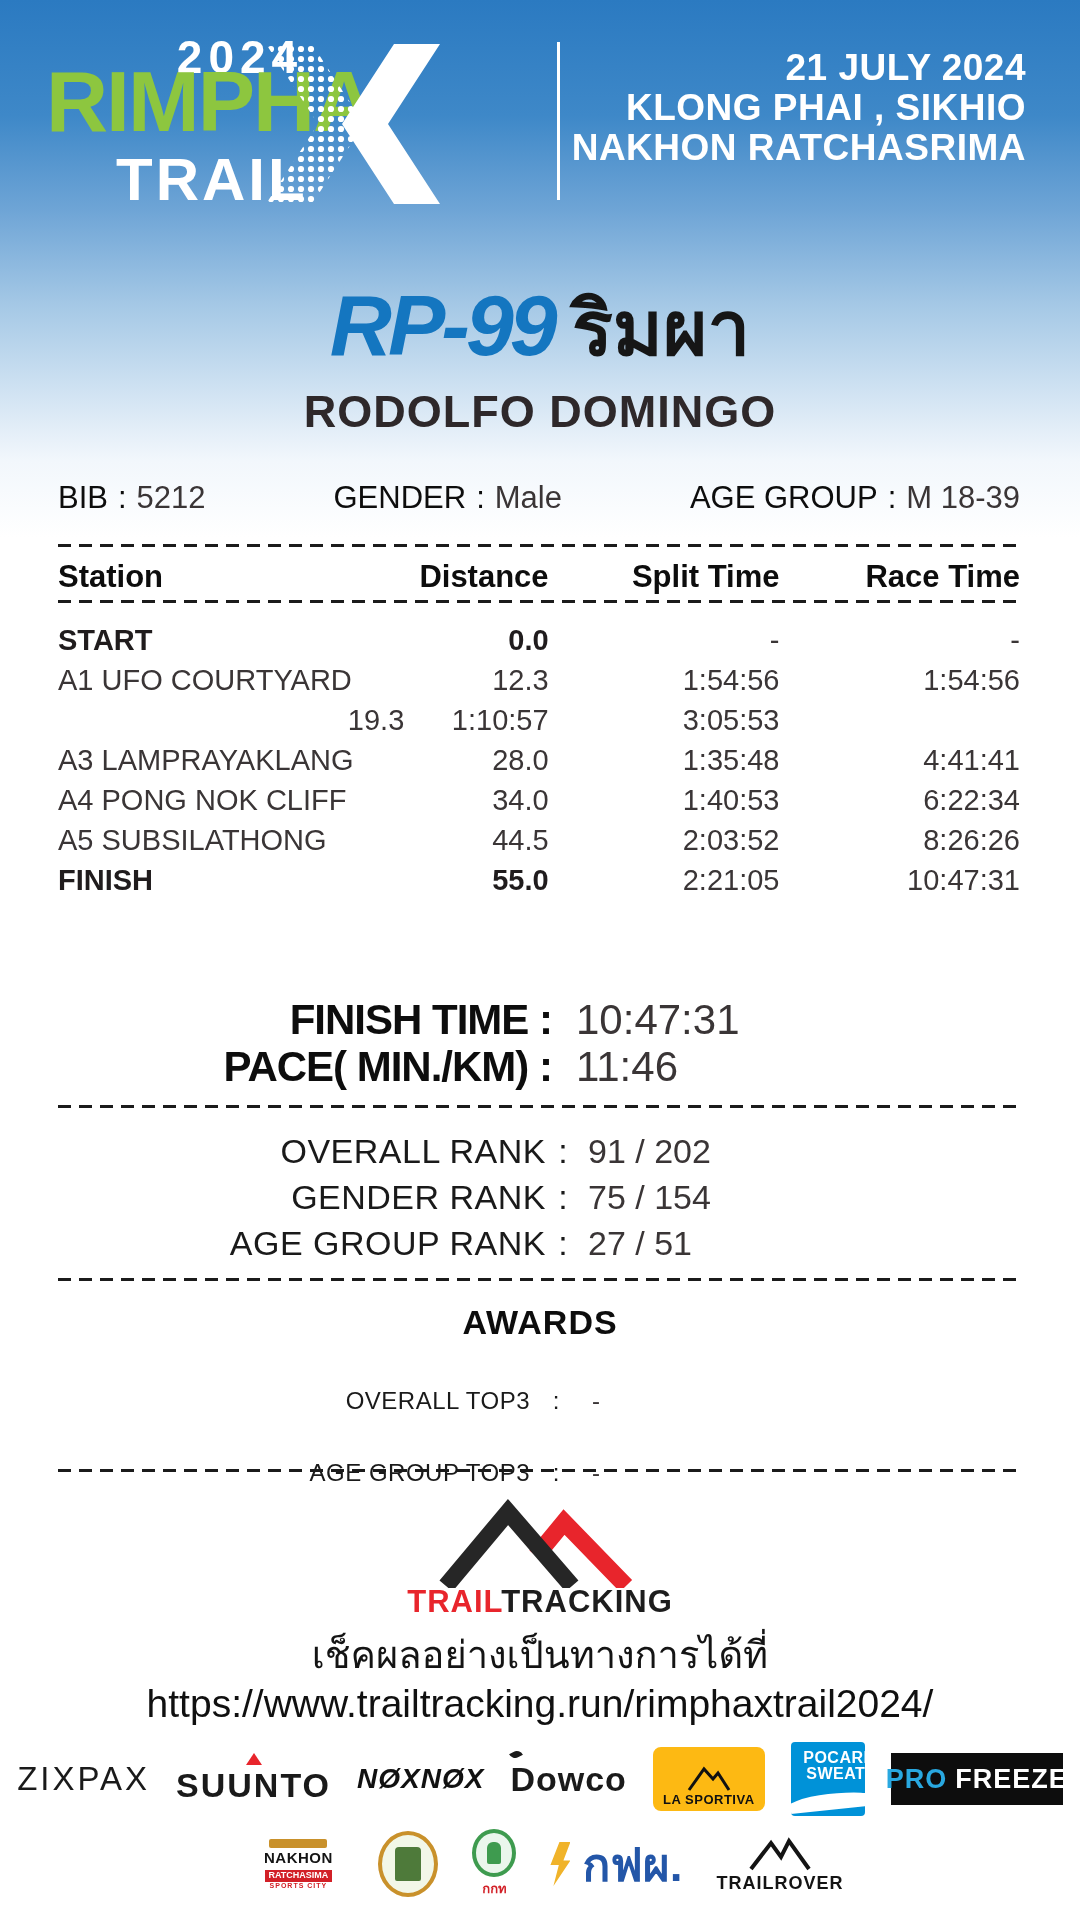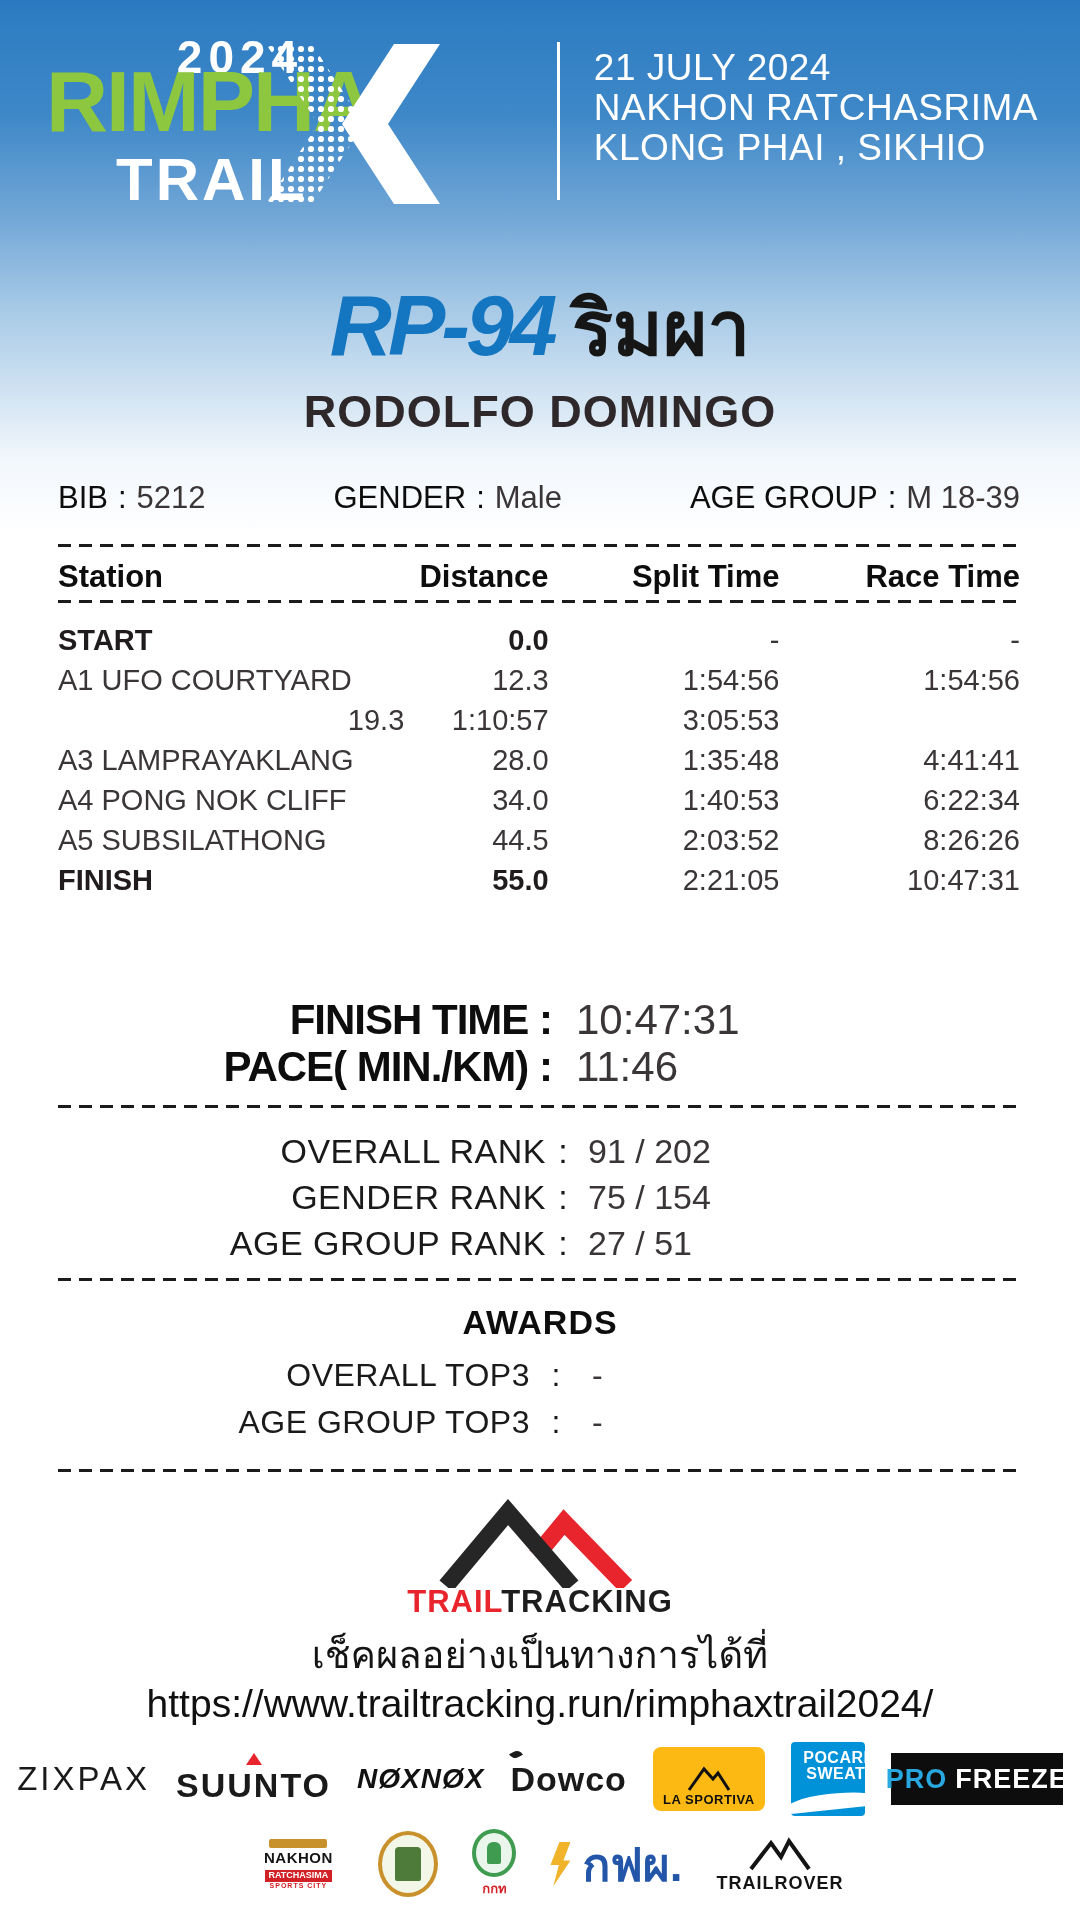--- a/index.html
+++ b/index.html
@@ -10,22 +10,22 @@
   }
   
   .hdr-year{position:absolute;left:170px;top:30px;width:140px;text-align:center;
     color:#fff;font-size:46px;font-weight:700;letter-spacing:6px;}
   .hdr-rimpha{position:absolute;left:46px;top:58px;color:#8DC63F;
     font-size:86px;font-weight:700;letter-spacing:-2px;line-height:1;}
   .hdr-trail{position:absolute;left:116px;top:150px;color:#fff;
     font-size:60px;font-weight:700;letter-spacing:3px;line-height:1;}
   .x-logo{position:absolute;left:266px;top:44px;}
   .hdr-divider{position:absolute;left:557px;top:42px;width:3px;height:158px;background:#fff;}
-  .hdr-right{position:absolute;right:42px;top:48px;color:#fff;
-    font-size:37px;font-weight:400;line-height:40px;letter-spacing:.5px;}
+  .hdr-right{position:absolute;right:54px;top:48px;text-align:right;color:#fff;
+    font-size:37px;font-weight:700;line-height:40px;letter-spacing:.5px;}
   
   .race-title{position:absolute;left:0;top:282px;width:100%;text-align:center;line-height:1;}
   .race-code{display:inline-block;vertical-align:baseline;color:#1476C0;
     font-size:86px;font-weight:700;font-style:italic;letter-spacing:-4px;margin-right:14px;}
   .race-thai{display:inline-block;vertical-align:baseline;color:#161616;
     font-size:76px;font-weight:700;}
   .runner-name{position:absolute;left:0;top:386px;width:100%;text-align:center;
     color:#2E282A;font-size:45px;font-weight:700;letter-spacing:1px;}
   
   .info-row{position:absolute;left:58px;right:60px;top:480px;display:flex;
@@ -54,21 +54,21 @@
   
   .ranks{position:absolute;left:58px;right:60px;top:1128px;}
   .rank-row{display:flex;height:46px;align-items:center;font-size:34px;color:#1a1a1a;}
   .rank-lbl{width:488px;text-align:right;letter-spacing:.5px;}
   .rank-sep{width:34px;text-align:center;color:#1a1a1a;}
   .rank-val{margin-left:8px;color:#3A3536;}
   
   .awards-title{position:absolute;left:0;top:1303px;width:100%;text-align:center;
     font-size:34px;font-weight:700;color:#0d0d0d;letter-spacing:1px;}
   .awards{position:absolute;left:58px;right:60px;top:1352px;}
-  .awd-row{display:flex;height:47px;align-items:center;font-size:32px;color:#1a1a1a;}
+  .awd-row{display:flex;height:47px;align-items:center;font-size:24px;color:#1a1a1a;margin-top:25px;}
   .awd-lbl{width:472px;text-align:right;letter-spacing:.5px;}
   .awd-sep{width:52px;text-align:center;}
   .awd-val{margin-left:10px;color:#3A3536;}
   
   .tt-logo{position:absolute;left:0;top:1496px;width:100%;text-align:center;}
   .tt-word{position:absolute;left:0;top:1584px;width:100%;text-align:center;
     font-size:31px;font-weight:700;letter-spacing:1px;}
   .tt-word .red{color:#E8252C}.tt-word .blk{color:#1d1d1d}
   .thai-caption{position:absolute;left:0;top:1624px;width:100%;text-align:center;
     font-size:38px;color:#141414;}
@@ -135,26 +135,26 @@
       </pattern>
     </defs>
     <polygon points="0,0 46,0 98,80 46,160 0,160 52,80" fill="url(#dots)"></polygon>
     <polygon points="174,0 128,0 76,80 128,160 174,160 122,80" fill="#ffffff"></polygon>
   </svg>
 
   <div class="hdr-divider"></div>
 
   <div class="hdr-right">
     <div>21 JULY 2024</div>
+    <div>KLONG PHAI , SIKHIO</div>
     <div>NAKHON RATCHASRIMA</div>
-    <div>KLONG PHAI , SIKHIO</div>
   </div>
 
   <div class="race-title">
-    <span class="race-code">RP-94</span>
+    <span class="race-code">RP-99</span>
     <span class="race-thai">ริมผา</span>
   </div>
 
   <div class="runner-name">RODOLFO DOMINGO</div>
 
   <div class="info-row">
     <div class="info-item">
       <span class="lbl">BIB</span><span class="sep">:</span><span class="val">5212</span>
     </div>
     <div class="info-item">

